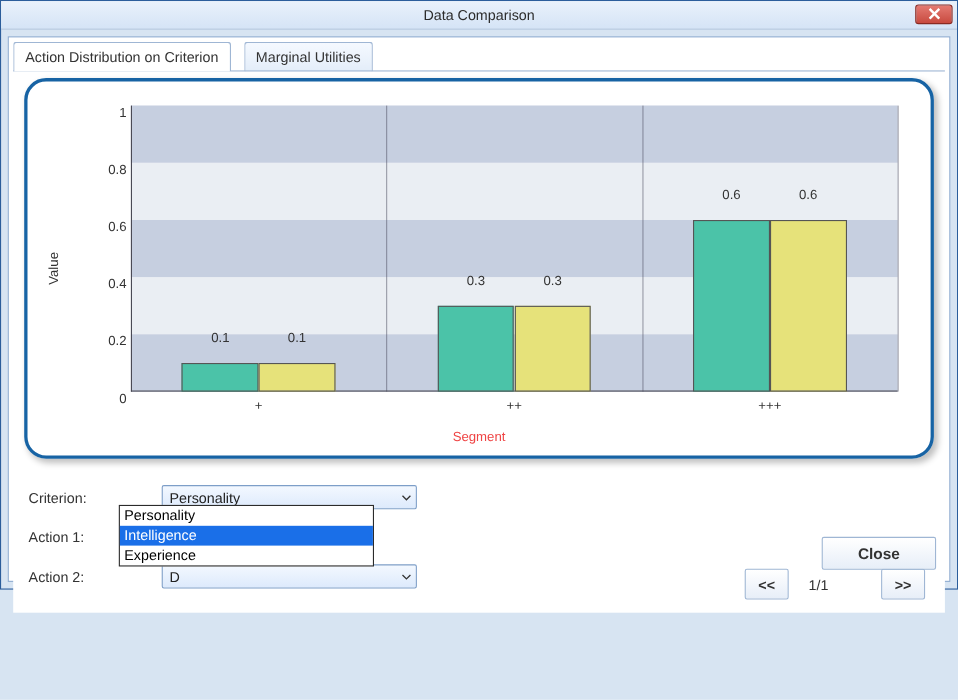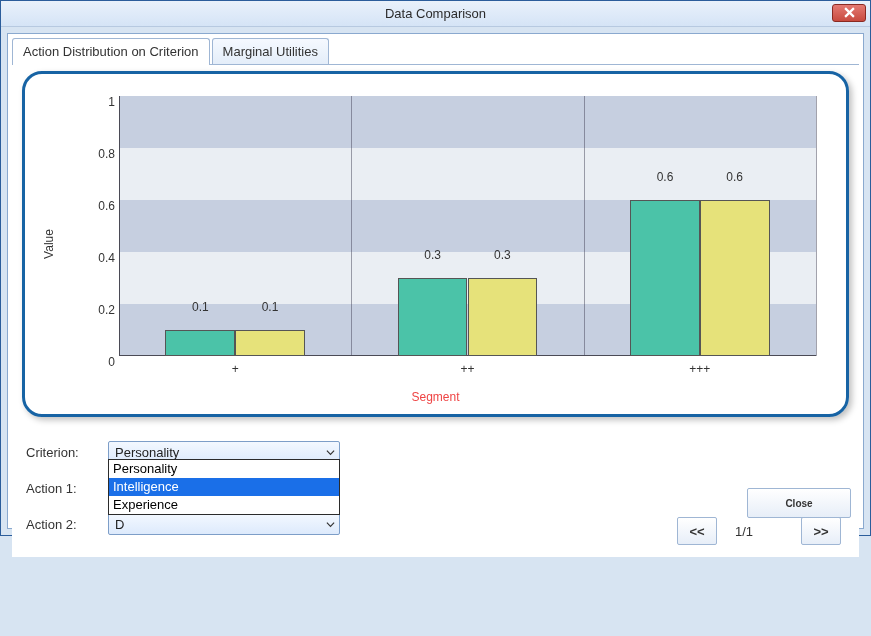--- a/index.html
+++ b/index.html
@@ -42,21 +42,21 @@
   .close-x svg { width: 11px; height: 11px; }
   .client {
     position: absolute;
     left: 6px; right: 6px; top: 32px; bottom: 6px;
     background: #ffffff;
     border: 1px solid #8aa9cf;
   }
   
   .tabstrip {
     display: flex;
-    gap: 0;
+    gap: 10px;
     margin-top: 4px;
     margin-left: 4px;
   }
   .tab {
     padding: 5px 10px 6px 10px;
     border: 1px solid #9fb6d4;
     border-bottom: none;
     background: linear-gradient(#f5f9ff,#e3edf9);
     border-top-left-radius: 3px;
     border-top-right-radius: 3px;
@@ -184,20 +184,21 @@
   
   .controls {
     margin: 20px 14px 4px 14px;
     position: relative;
     height: 120px;
   }
   .ctrl-row {
     display: flex;
     align-items: center;
     height: 30px;
+    gap: 39px;
   }
   .ctrl-lab {
     width: 82px;
     font-size: 13px;
     color: #333;
   }
   .combo {
     width: 232px; height: 22px;
     background: linear-gradient(#f3f8ff,#ddeafc);
     border: 1px solid #7d9ec8;
@@ -255,21 +256,21 @@
   .footer {
     position: absolute;
     right: 12px; bottom: 10px;
   }
   .closebtn {
     width: 104px; height: 30px;
     background: linear-gradient(#ffffff,#e7eef8);
     border: 1px solid #9fb6d4;
     border-radius: 2px;
     display: flex; align-items: center; justify-content: center;
-    font-size: 10px; font-weight: bold;
+    font-size: 14px; font-weight: bold;
     color: #333;
   }
 </style>
 </head>
 <body>
 
 <div class="window">
   <div class="titlebar">
     <span class="title">Data Comparison</span>
     <div class="close-x">

